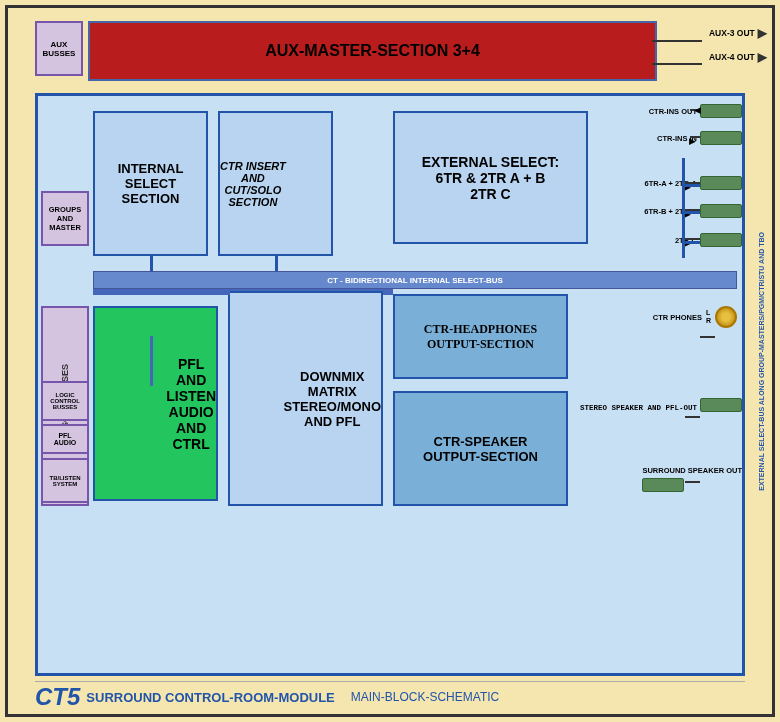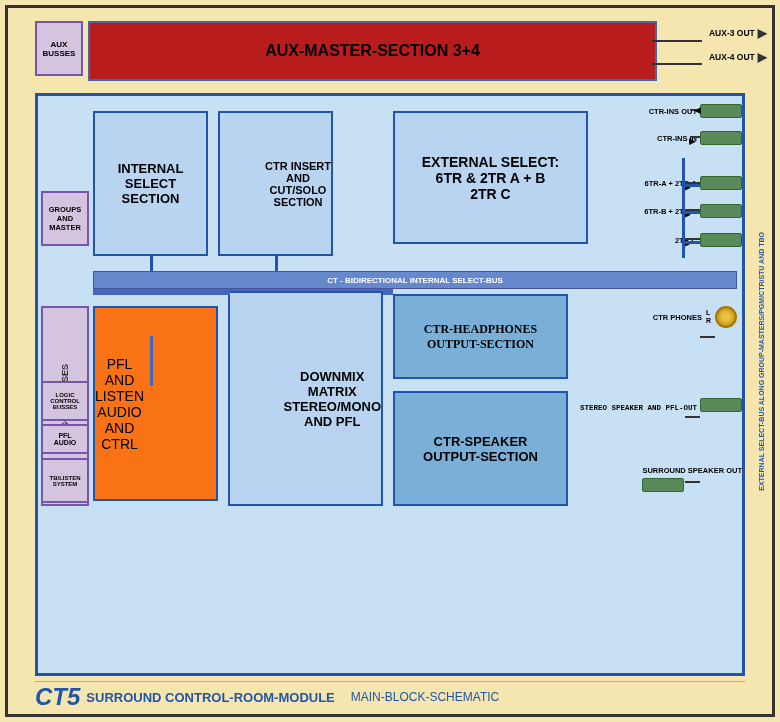--- a/index.html
+++ b/index.html
@@ -108,21 +108,21 @@
 AND
 MASTER</span>
     </div>
 
     <div style="position:absolute; top:15px; left:55px; width:115px; height:145px; background:#b8d4f0; border:2px solid #2255aa; display:flex; align-items:center; justify-content:center; text-align:center; font-size:13px; font-weight:bold;">
       <span style="white-space:pre-line;">INTERNAL
 SELECT
 SECTION</span>
     </div>
 
-    <div style="position:absolute; top:15px; left:180px; width:115px; height:145px; background:#b8d4f0; border:2px solid #2255aa; display:flex; align-items:center; justify-content:flex-end; text-align:center; font-size:11px; font-weight:bold;">
+    <div style="position:absolute; top:15px; left:180px; width:115px; height:145px; background:#b8d4f0; border:2px solid #2255aa; display:flex; align-items:center; justify-content:flex-start; text-align:center; font-size:11px; font-weight:bold;font-style:italic;">
       <span style="white-space:pre-line;">CTR INSERT
 AND
 CUT/SOLO
 SECTION</span>
     </div>
 
     <div style="position:absolute; top:15px; left:355px; width:195px; height:133px; background:#b8d4f0; border:2px solid #2255aa; display:flex; align-items:center; justify-content:center; text-align:center; font-size:14px; font-weight:bold;">
       <span style="white-space:pre-line;">EXTERNAL SELECT:
 6TR &amp; 2TR A + B
 2TR C</span>
@@ -183,21 +183,21 @@
     <div style="position:absolute; top:160px; left:112px; width:3px; height:15px; background:#2255aa;"></div>
     <div style="position:absolute; top:160px; left:237px; width:3px; height:15px; background:#2255aa;"></div>
 
     <div style="position:absolute; top:193px; left:55px; width:300px; height:6px; background:#4466bb;"></div>
 
     <div style="position:absolute; top:210px; left:3px; width:48px; height:200px; background:#d4c4e0; border:2px solid #7755aa; display:flex; align-items:center; justify-content:center; text-align:center;">
       <span class="vertical-text" style="font-size:9px; font-weight:bold; transform:rotate(180deg);">CONSOLE
 BUSSES</span>
     </div>
 
-    <div style="position:absolute; top:210px; left:55px; width:125px; height:195px; background:#f97316; border:2px solid #2255aa; display:flex; align-items:center; justify-content:flex-start; text-align:center; font-size:14px; font-weight:normal;">
+    <div style="position:absolute; top:210px; left:55px; width:125px; height:195px; background:#22c55e; border:2px solid #2255aa; display:flex; align-items:center; justify-content:flex-end; text-align:center; font-size:14px; font-weight:bold;">
       <span style="white-space:pre-line;">PFL
 AND
 LISTEN
 AUDIO
 AND
 CTRL</span>
     </div>
 
     <div style="position:absolute; top:195px; left:190px; width:155px; height:215px; background:#b8d4f0; border:2px solid #2255aa; display:flex; align-items:center; justify-content:flex-end; text-align:center; font-size:13px; font-weight:bold;padding-left:20px;">
       <span style="white-space:pre-line;">DOWNMIX

